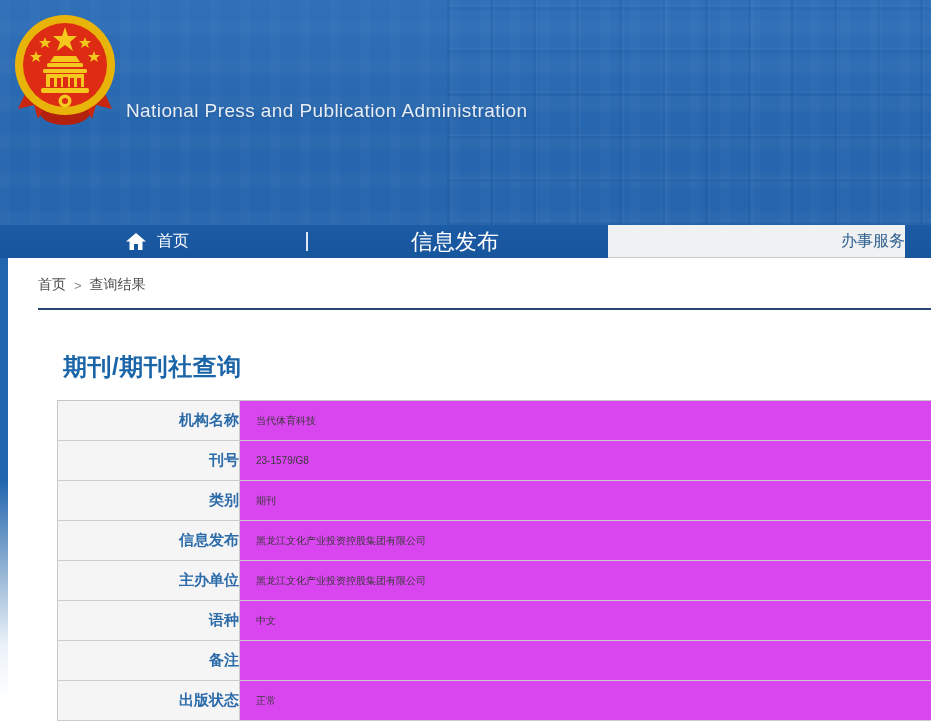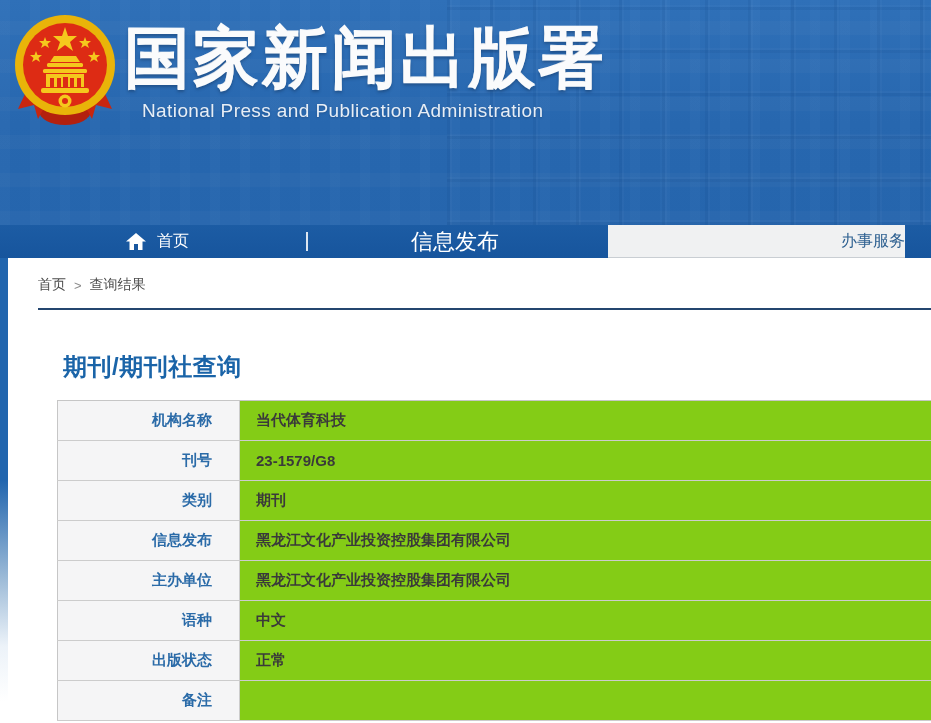--- a/index.html
+++ b/index.html
@@ -28,21 +28,21 @@
   }
   .brand{position:absolute;left:0;top:0;width:931px;height:225px;}
   .emblem{position:absolute;left:12px;top:13px;width:106px;height:116px;}
   .brand-title{
     position:absolute;left:124px;top:18px;width:560px;
     font-weight:bold;font-size:66px;line-height:80px;letter-spacing:3px;
     color:#fafbfc;text-shadow:0 2px 3px rgba(20,50,90,.45), 0 -1px 0 #ffffff;
     white-space:nowrap;
   }
   .brand-subtitle{
-    position:absolute;left:142px;top:100px;width:560px;
+    position:absolute;left:126px;top:100px;width:560px;
     font-size:19px;letter-spacing:.4px;color:#e7eef6;
     text-shadow:0 1px 2px rgba(20,50,90,.4);white-space:nowrap;
   }
   
   .navbar{
     position:absolute;left:0;top:225px;width:931px;height:33px;
     background:linear-gradient(180deg,#1c5ca4 0%,#17559d 100%);
   }
   .nav-home{
     position:absolute;left:126px;top:0;height:33px;display:flex;align-items:center;gap:11px;
@@ -77,26 +77,26 @@
     position:absolute;left:63px;top:351px;font-size:24px;font-weight:bold;color:#1a64a8;letter-spacing:.5px;
   }
   .info-table{
     position:absolute;left:57px;top:400px;width:874px;
     border-top:1px solid #c6c6c6;box-sizing:border-box;
   }
   .info-row{display:flex;height:40px;border-bottom:1px solid #cccccc;box-sizing:border-box;}
   .info-row .cell-label{
     width:183px;box-sizing:border-box;background:#f5f5f6;
     border-left:1px solid #c6c6c6;border-right:1px solid #cccccc;
-    display:flex;align-items:center;justify-content:flex-end;padding-right:27px;
+    display:flex;align-items:center;justify-content:flex-end;padding-right:0;
     color:#2b6ba8;font-weight:bold;font-size:15px;
   }
   .info-row .cell-value{
     flex:1;display:flex;align-items:center;padding-left:16px;
-    font-size:15px;color:#3a3a3a;background:#84cc16;font-weight:bold;
+    font-size:10px;color:#3a3a3a;background:#d946ef;
   }
 </style>
 </head>
 <body>
 
 <div class="page">
 
   <div class="site-header">
     <div class="texture"></div>
     <div class="tile-pattern"></div>
@@ -120,21 +120,20 @@
         <rect x="38" y="65" width="4" height="9" fill="#dd2b14"></rect>
         <rect x="45" y="65" width="4" height="9" fill="#dd2b14"></rect>
         <rect x="51" y="64" width="5" height="10" fill="#dd2b14"></rect>
         <rect x="58" y="65" width="4" height="9" fill="#dd2b14"></rect>
         <rect x="65" y="65" width="4" height="9" fill="#dd2b14"></rect>
         <rect x="29" y="75" width="48" height="5" rx="2" fill="#f5c81d"></rect>
         <circle cx="53" cy="88" r="6.5" fill="#f5c81d"></circle>
         <circle cx="53" cy="88" r="3" fill="#dd2b14"></circle>
       </svg>
 
-      <div class="brand-title">国家新闻出版署</div>
       <div class="brand-subtitle">National  Press and Publication Administration</div>
     </div>
   </div>
 
   <div class="navbar">
     <div class="nav-home">
       <svg width="20" height="17" viewBox="0 0 20 17">
         <path d="M10 0 L20 8.5 L16.5 8.5 L16.5 17 L12 17 L12 11 L8 11 L8 17 L3.5 17 L3.5 8.5 L0 8.5 Z" fill="#ffffff"></path>
       </svg>
       <span>首页</span>
@@ -179,22 +178,22 @@
     </div>
     <div class="info-row">
       <div class="cell-label">主办单位</div>
       <div class="cell-value">黑龙江文化产业投资控股集团有限公司</div>
     </div>
     <div class="info-row">
       <div class="cell-label">语种</div>
       <div class="cell-value">中文</div>
     </div>
     <div class="info-row">
+      <div class="cell-label">备注</div>
+      <div class="cell-value"></div>
+    </div>
+    <div class="info-row">
       <div class="cell-label">出版状态</div>
       <div class="cell-value">正常</div>
-    </div>
-    <div class="info-row">
-      <div class="cell-label">备注</div>
-      <div class="cell-value"></div>
     </div>
   </div>
 
 </div>
 
 </body></html>

